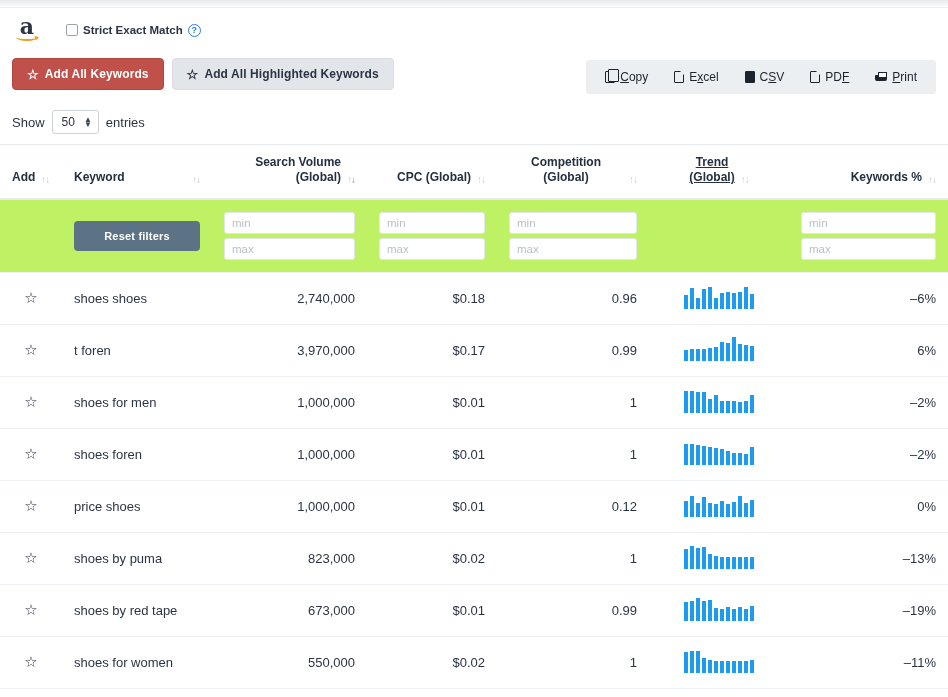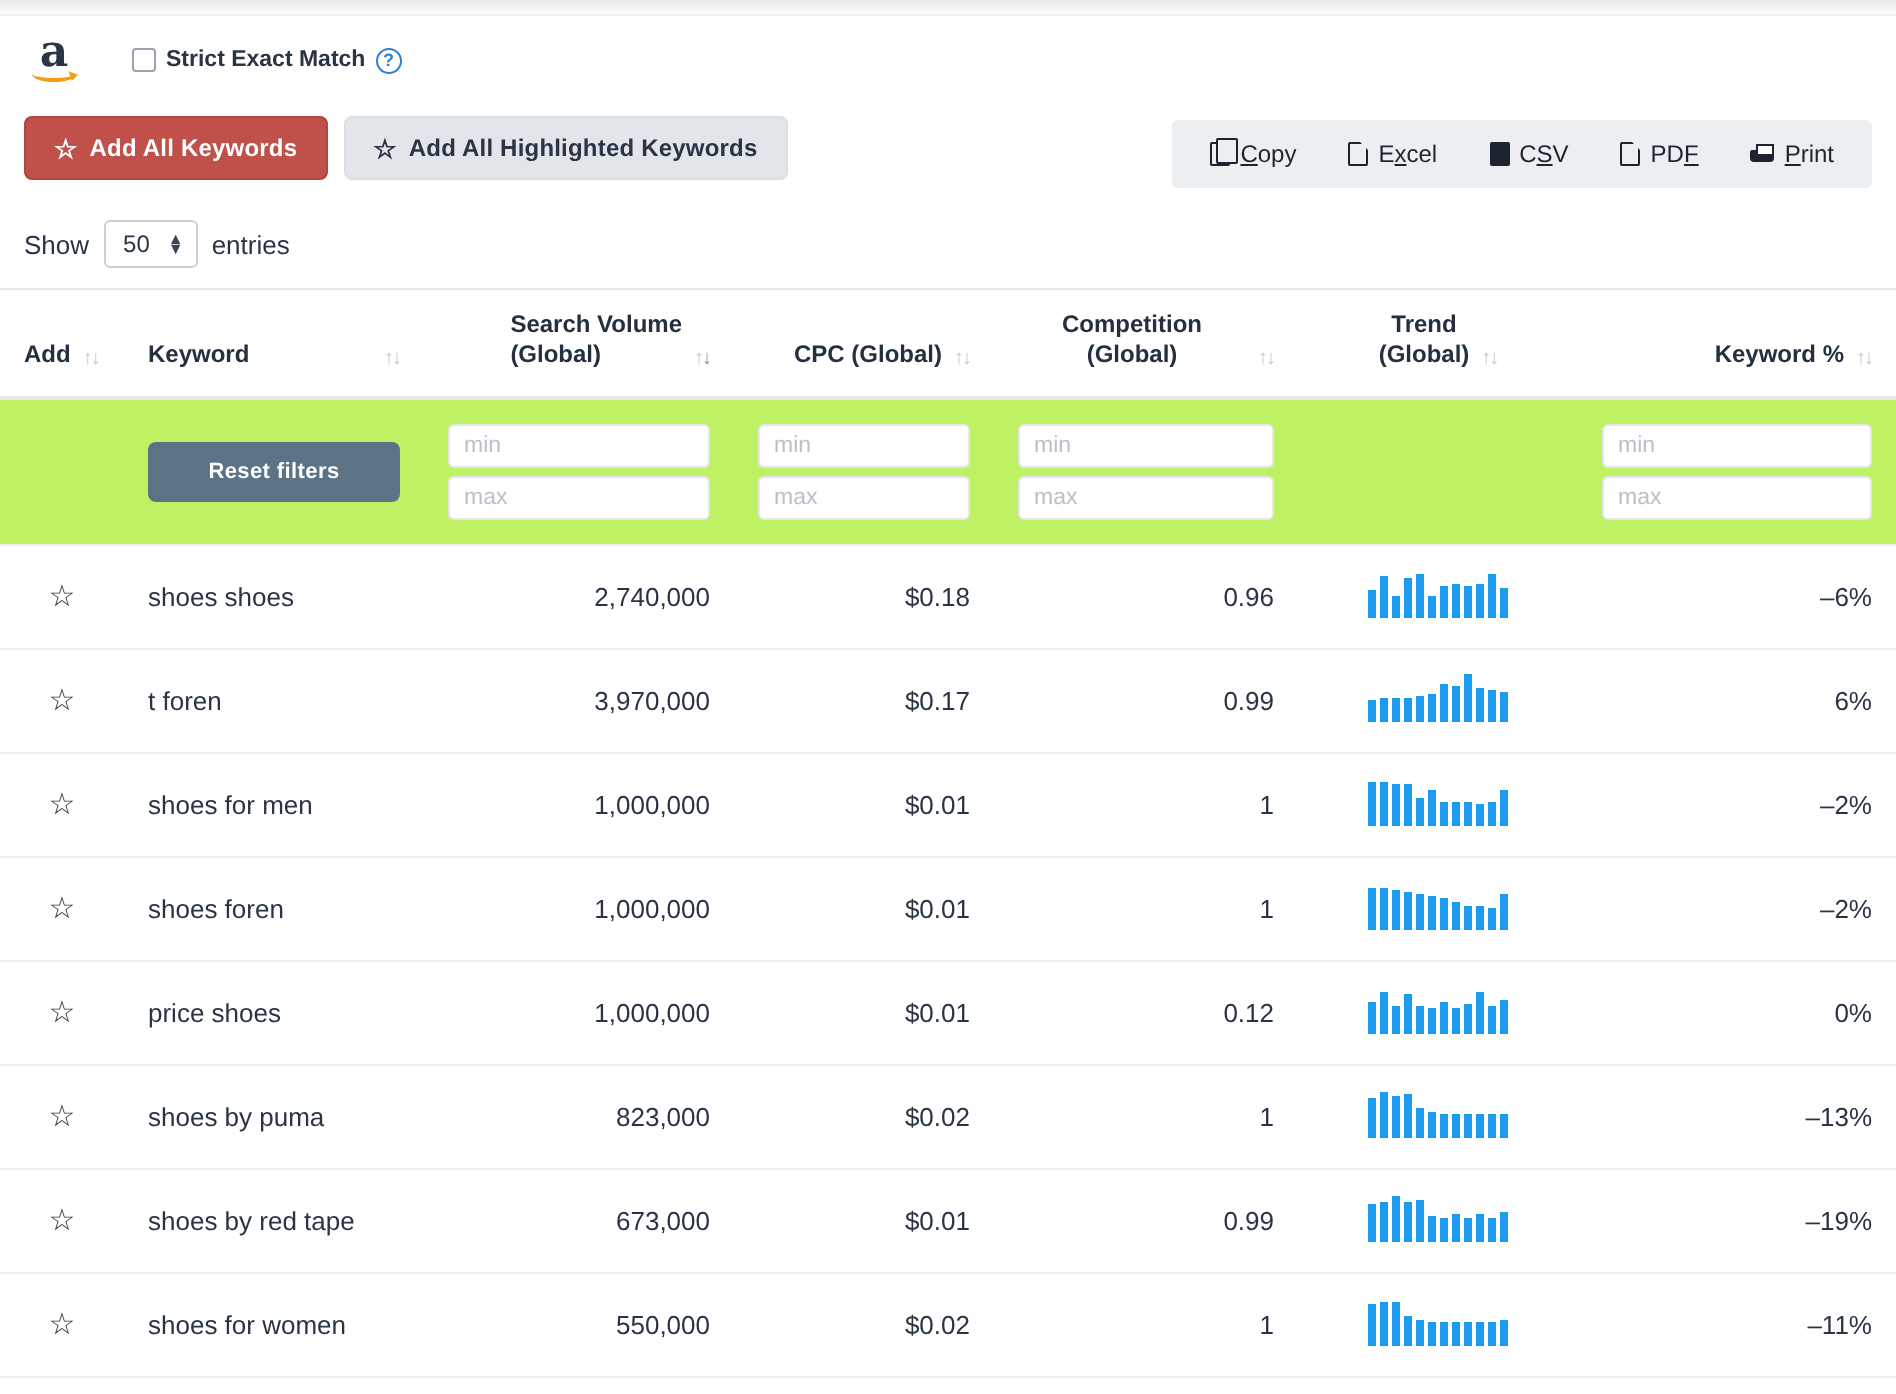--- a/index.html
+++ b/index.html
@@ -158,22 +158,22 @@
     border-bottom: 2px solid #e6eaef;
     font-size: 12px; font-weight: 700; color: #24303f;
     padding: 10px 12px 12px 12px;
     vertical-align: bottom;
   }
   .th-inner { display: flex; align-items: flex-end; gap: 6px; }
   .th-inner.right { justify-content: flex-end; }
   .th-inner.left { justify-content: flex-start; }
   .th-inner.center { justify-content: center; }
   .th-label { line-height: 1.28; }
-  .th-label.two { text-align: left; }
-  .th-label.ctr { text-align: center; }
+  .th-label.two { text-align: right; }
+  .th-label.ctr { text-align: center; text-decoration: underline; }
   .sort {
     font-size: 10px; color: #c3cad2; line-height: 1;
     letter-spacing: -1px; white-space: nowrap; padding-bottom: 1px;
     flex: none; cursor: pointer;
   }
   .sort .dn { color: #8c98a6; }
 
   
   tr.filter-row td {
     background: #bef264;
@@ -334,21 +334,21 @@
           <div class="th-inner center">
             <span class="th-label ctr">
               <span>Trend</span><br>
               <span>(Global)</span>
             </span>
             <span class="sort">↑↓</span>
           </div>
         </th>
         <th>
           <div class="th-inner right">
-            <span class="th-label">Keyword %</span>
+            <span class="th-label">Keywords %</span>
             <span class="sort">↑↓</span>
           </div>
         </th>
       </tr>
     </thead>
     <tbody>
       <tr class="filter-row">
         <td></td>
         <td>
           <button class="reset-btn">Reset filters</button>

